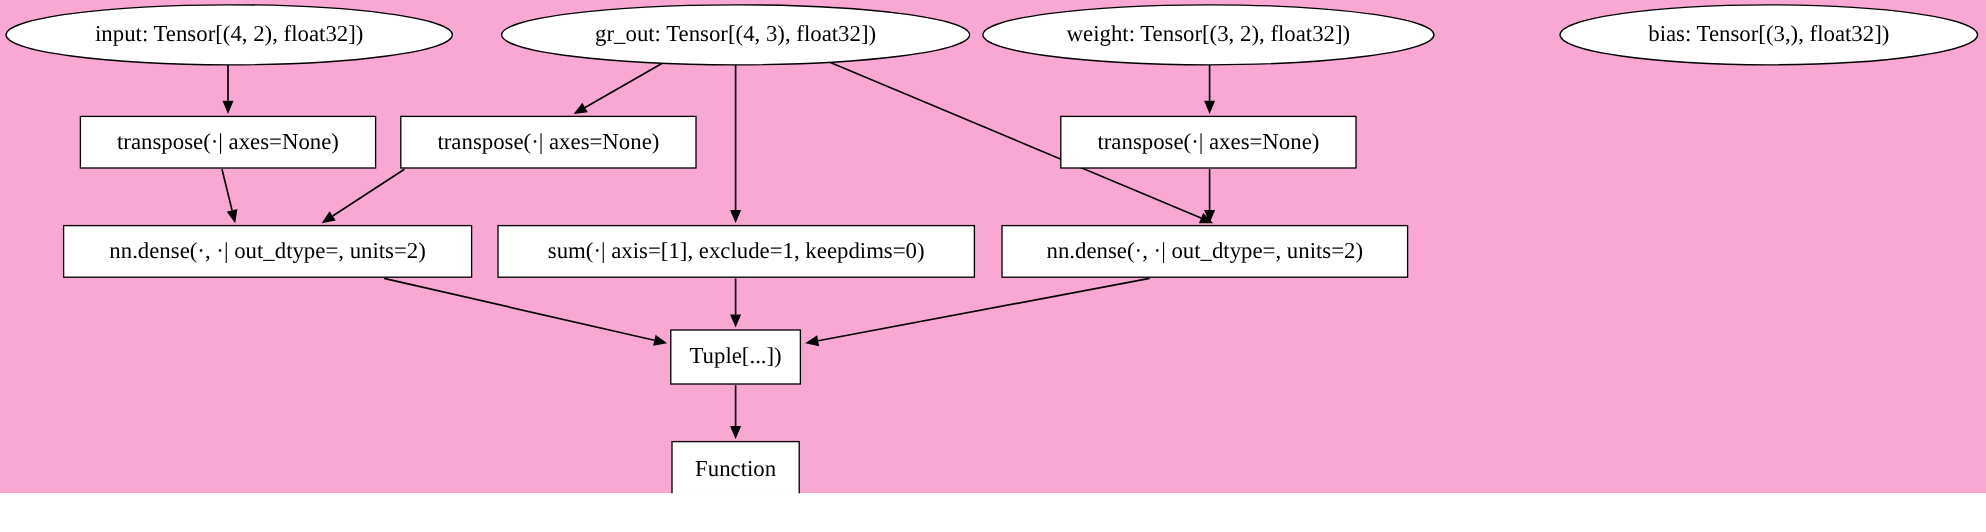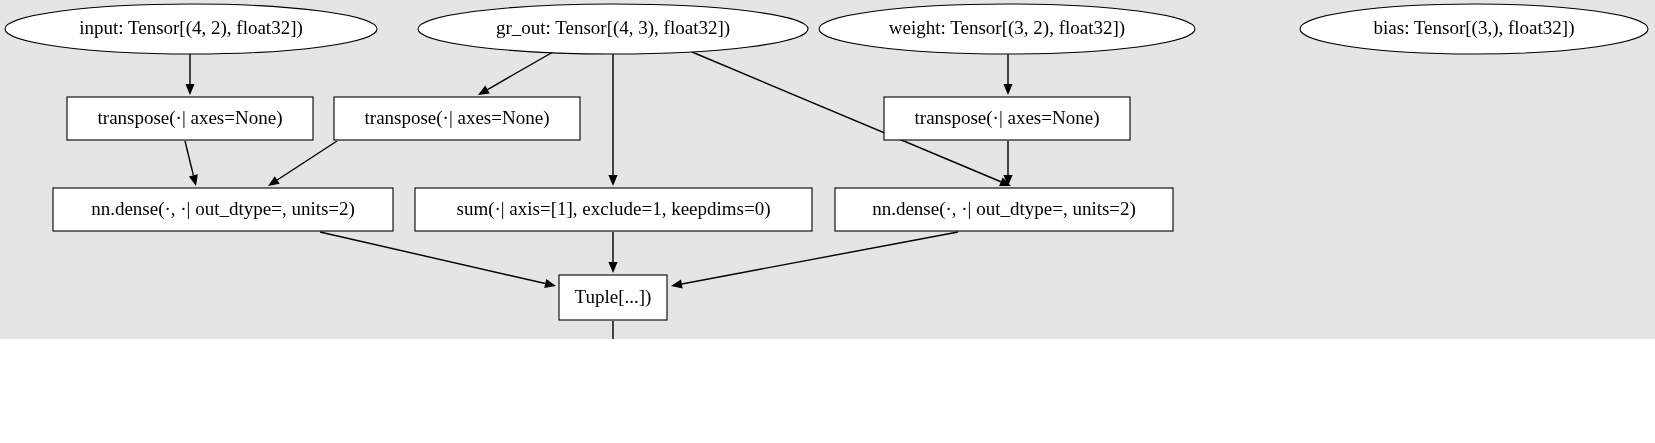--- a/index.html
+++ b/index.html
@@ -3,22 +3,22 @@
 <meta charset="utf-8">
 <style>
   html, body {
     margin: 0;
     padding: 0;
     background: #ffffff;
   }
   #graph-canvas {
     position: relative;
     width: 1655px;
-    height: 339px;
-    background: #e5e5e5;
+    height: 411px;
+    background: #f9a8d4;
     font-family: "Liberation Serif", "DejaVu Serif", serif;
   }
   svg.graph-svg {
     position: absolute;
     left: 0;
     top: 0;
     width: 1655px;
     height: 443px;
     overflow: visible;
   }

